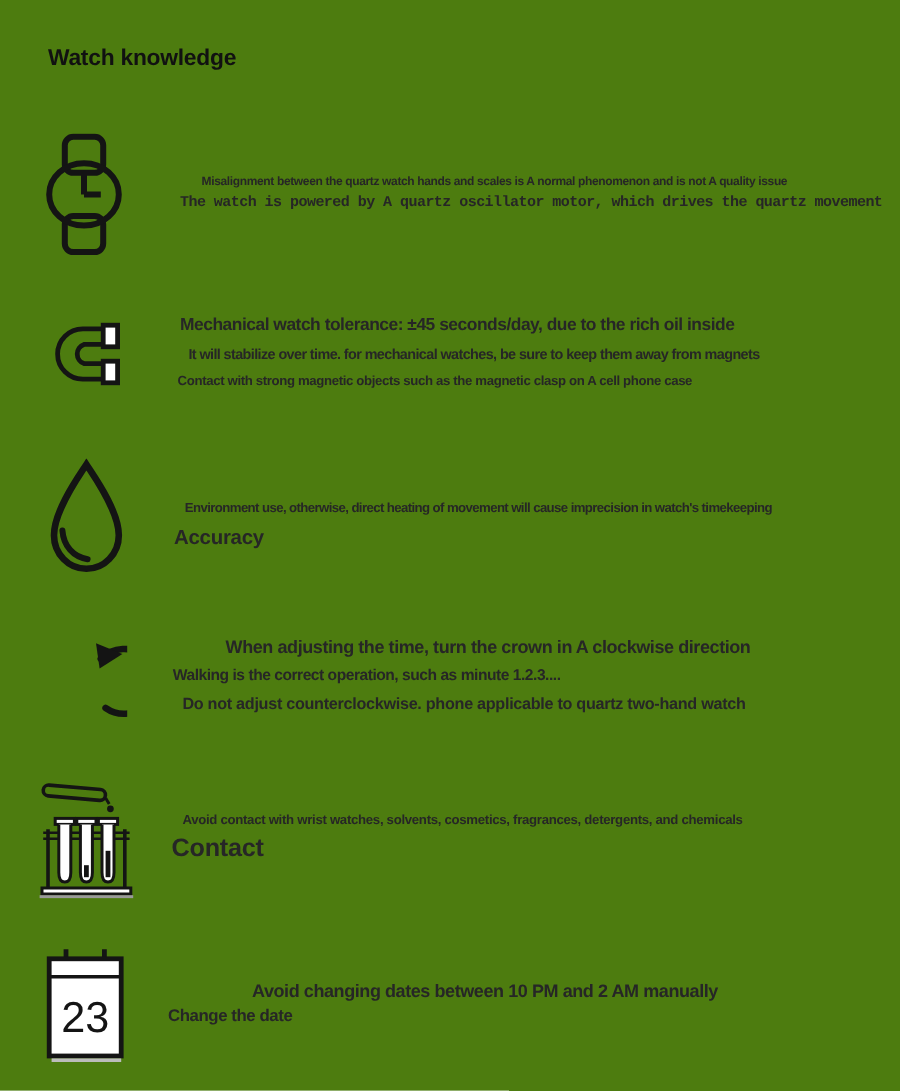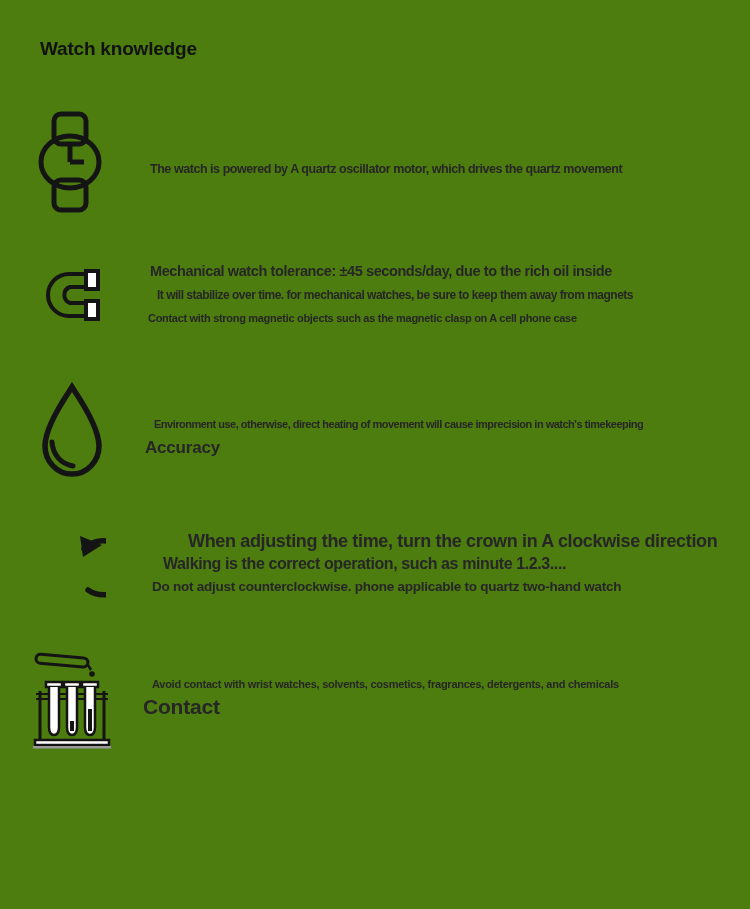--- a/index.html
+++ b/index.html
@@ -22,32 +22,32 @@
   .icon{position:absolute;top:0;display:block;}
   .ic1{left:38px;}
   .ic2{left:42px;top:3px;}
   .ic3{left:38px;}
   .ic4{left:38px;top:2px;}
   .ic5{left:32px;}
   .ic6{left:38px;}
   .line{position:absolute;white-space:nowrap;font-weight:700;color:#262626;}
   
   .s1-1{left:168px;top:35px;font-size:10px;letter-spacing:-0.3px;}
-  .s1-2{left:150px;top:51px;font-size:12.5px;letter-spacing:-0.45px;}
+  .s1-2{left:150px;top:51px;font-size:12.5px;letter-spacing:-0.45px;font-family:Liberation Mono, monospace;}
   
   .s2-1{left:150px;top:1px;font-size:14.5px;letter-spacing:-0.4px;}
   .s2-2{left:157px;top:26px;font-size:12px;letter-spacing:-0.5px;}
   .s2-3{left:148px;top:50px;font-size:11px;letter-spacing:-0.3px;font-weight:700;}
   
   .s3-1{left:142px;top:14px;font-size:10px;letter-spacing:-0.45px;}
   .s3-2{left:154px;top:36px;font-size:11px;letter-spacing:-0.5px;}
   .s3-3{left:145px;top:56px;font-size:17px;letter-spacing:-0.2px;}
   
-  .s4-1{left:188px;top:9px;font-size:18px;letter-spacing:-0.35px;}
-  .s4-2{left:163px;top:33px;font-size:16px;letter-spacing:-0.4px;text-align:center;}
+  .s4-1{left:188px;top:9px;font-size:15px;letter-spacing:-0.35px;}
+  .s4-2{left:144px;top:33px;font-size:13px;letter-spacing:-0.4px;text-align:center;}
   .s4-3{left:152px;top:57px;font-size:13.5px;letter-spacing:-0.25px;}
   
   .s5-1{left:152px;top:33px;font-size:11px;letter-spacing:-0.25px;}
   .s5-2{left:143px;top:50px;font-size:21px;letter-spacing:-0.2px;}
   
   .s6-1{left:210px;top:28px;font-size:15px;letter-spacing:-0.35px;}
   .s6-2{left:140px;top:48px;font-size:14px;letter-spacing:-0.35px;}
   svg .stroke{fill:none;stroke:#141414;stroke-width:5;}
   svg text{font-family:"Liberation Sans","DejaVu Sans",sans-serif;}
 </style>
@@ -58,20 +58,21 @@
 
   <h1 class="page-title">Watch knowledge</h1>
 
   <section class="sec1">
     <svg class="icon ic1" width="64" height="102" viewBox="0 0 64 102">
       <rect class="stroke" x="16" y="3" width="32" height="30" rx="7"></rect>
       <rect class="stroke" x="16" y="69" width="32" height="30" rx="7"></rect>
       <ellipse class="stroke" cx="32" cy="51" rx="29" ry="26" fill="#ffffff"></ellipse>
       <path d="M32 51 V32 M32 51 H46" fill="none" stroke="#141414" stroke-width="5"></path>
     </svg>
+    <span class="line s1-1">Misalignment between the quartz watch hands and scales is A normal phenomenon and is not A quality issue</span>
     <span class="line s1-2">The watch is powered by A quartz oscillator motor, which drives the quartz movement</span>
   </section>
 
   <section class="sec2">
     <svg class="icon ic2" width="60" height="60" viewBox="0 0 60 60">
       <path d="M46 9 H27 A21 21 0 0 0 27 51 H46" fill="none" stroke="#141414" stroke-width="4"></path>
       <path d="M46 22 H28 A8.5 8.5 0 0 0 28 38 H46" fill="none" stroke="#141414" stroke-width="4"></path>
       <rect x="44" y="6" width="12" height="18" fill="#ffffff" stroke="#141414" stroke-width="4"></rect>
       <rect x="44" y="36" width="12" height="18" fill="#ffffff" stroke="#141414" stroke-width="4"></rect>
     </svg>
@@ -120,14 +121,25 @@
       <path d="M53 42 V82 Q53 90 58 90 Q63 90 63 82 V42" fill="#ffffff" stroke="#141414" stroke-width="2.5"></path>
       <rect x="56" y="64" width="4" height="22" fill="#141414"></rect>
 
       <rect x="3" y="95" width="74" height="5" fill="#ffffff" stroke="#141414" stroke-width="2.5"></rect>
       <rect x="1" y="101" width="78" height="2.5" fill="#9a9a9a"></rect>
     </svg>
     <span class="line s5-1">Avoid contact with wrist watches, solvents, cosmetics, fragrances, detergents, and chemicals</span>
     <span class="line s5-2">Contact</span>
   </section>
 
+  <section class="sec6">
+    <svg class="icon ic6" width="66" height="96" viewBox="0 0 66 96">
+      <path d="M17 1 V13 M49 1 V13" stroke="#141414" stroke-width="4" fill="none"></path>
+      <rect x="3" y="9" width="60" height="81" fill="#ffffff" stroke="#141414" stroke-width="4"></rect>
+      <path d="M3 24 H63" stroke="#141414" stroke-width="3" fill="none"></path>
+      <rect x="5" y="92" width="58" height="3" fill="#bcbcbc"></rect>
+      <text x="33" y="70" text-anchor="middle" font-size="36" font-weight="400" fill="#141414">23</text>
+    </svg>
+    <span class="line s6-1">Avoid changing dates between 10 PM and 2 AM manually</span>
+    <span class="line s6-2">Change the date</span>
+  </section>
 
 </div>
 
 </body></html>

